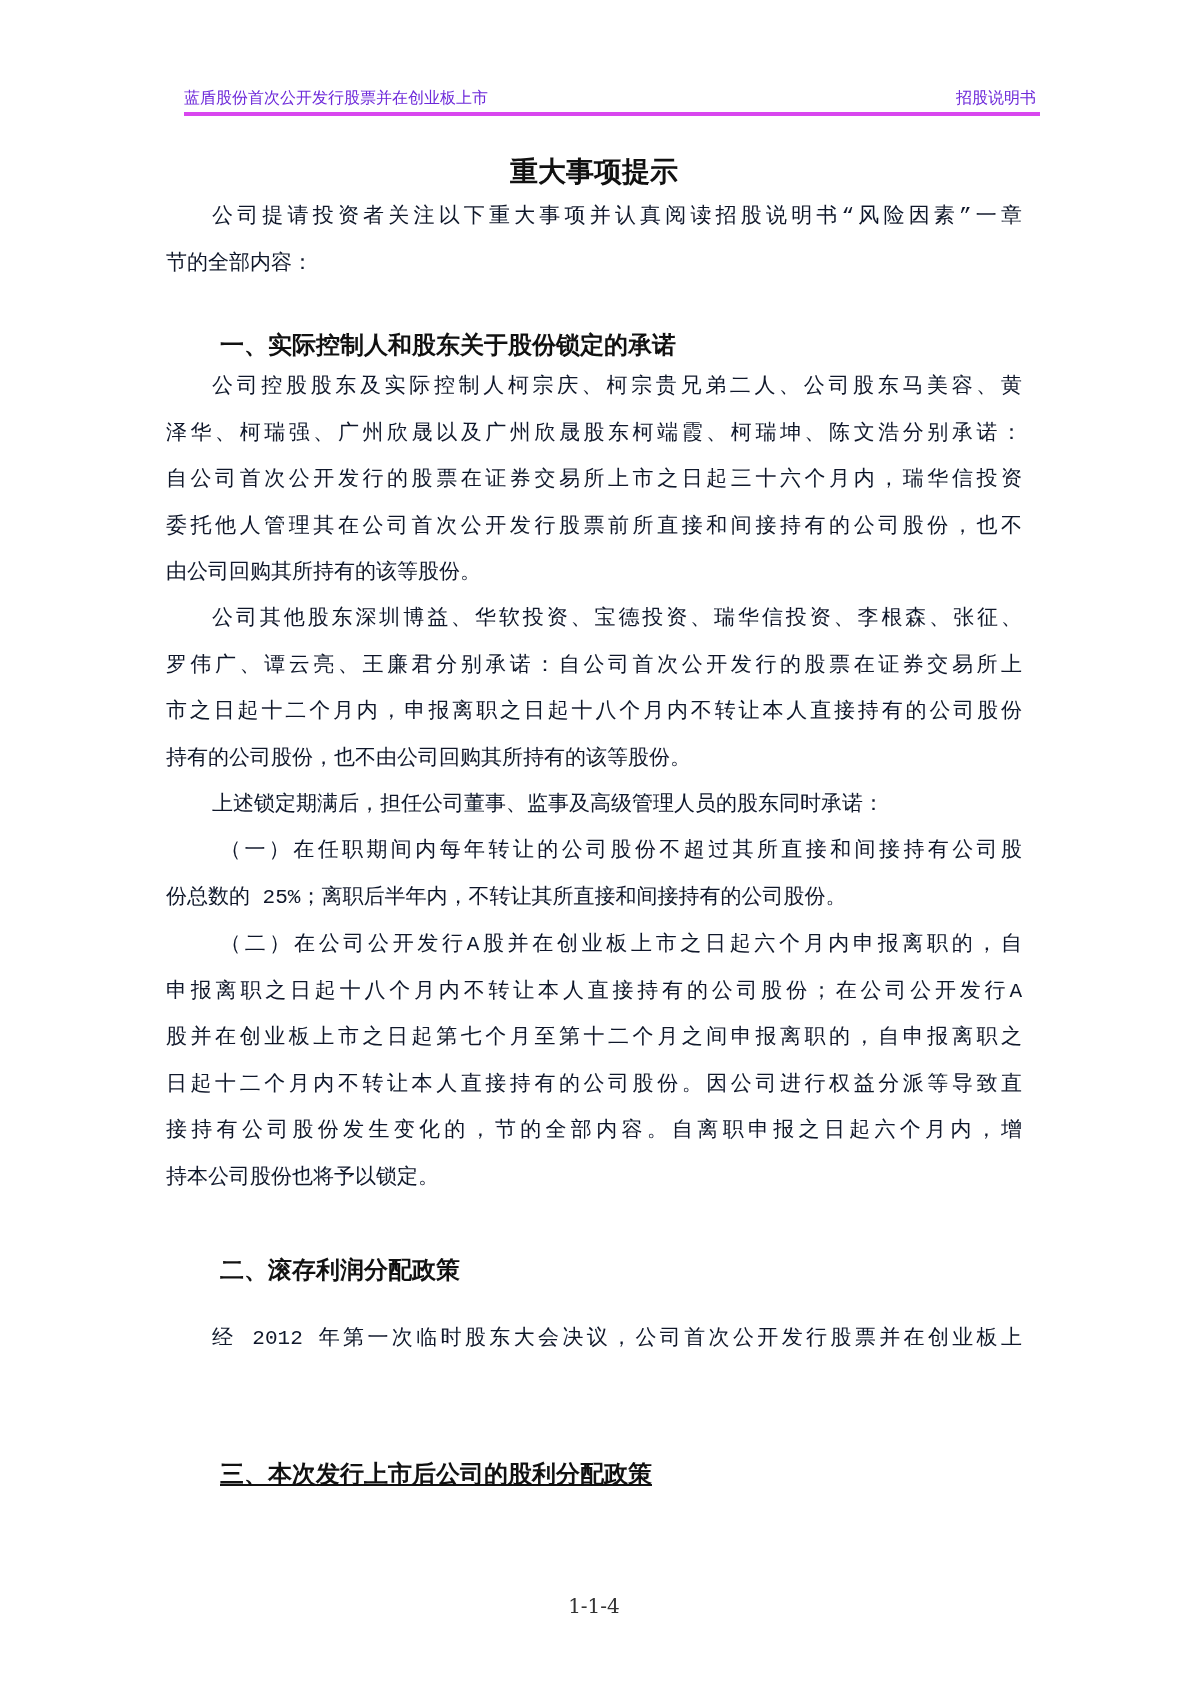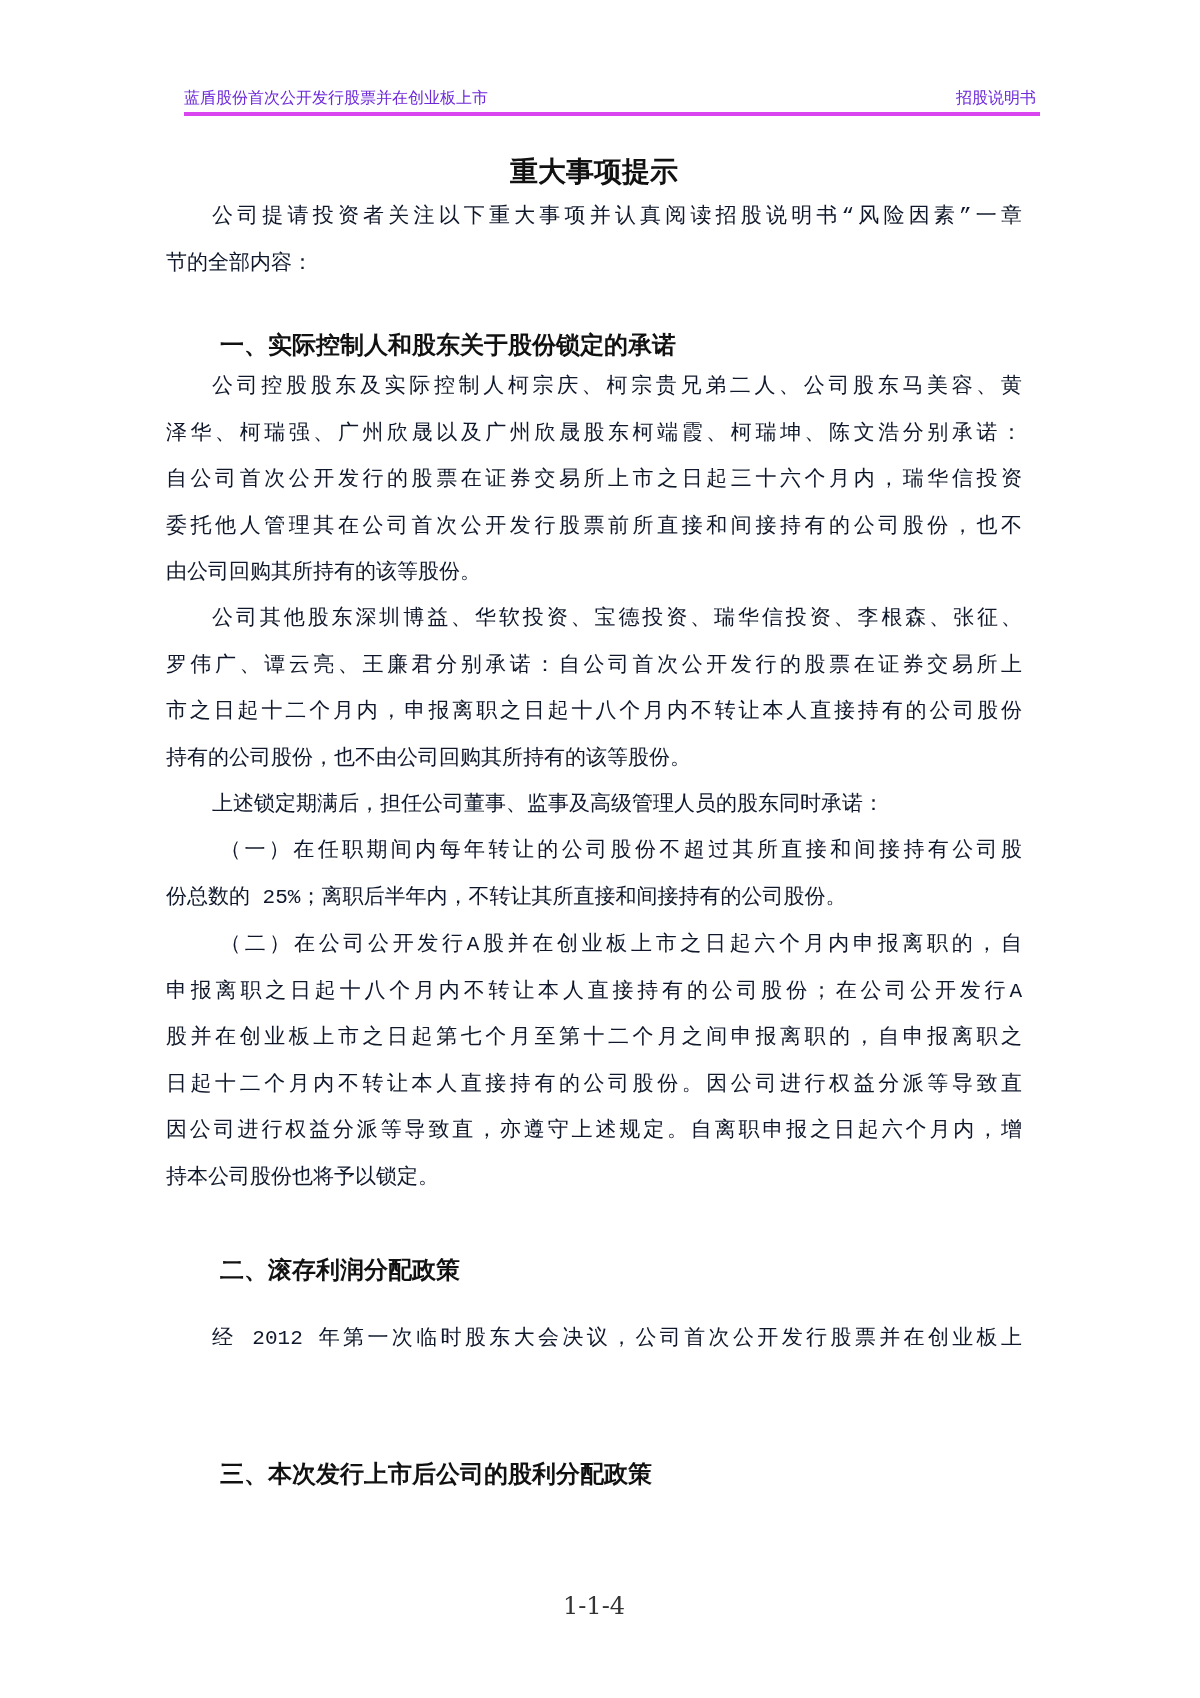--- a/index.html
+++ b/index.html
@@ -91,21 +91,21 @@
       font-size: 24px;
       line-height: 36px;
       color: #111111;
     }
     .page-number {
       position: absolute;
       top: 1594px;
       left: 0;
       width: 856px;
       text-align: center;
-      font-size: 24px;
+      font-size: 20px;
       color: #333333;
       line-height: 24px;
     }
   </style>
 </head>
 <body>
 
 <div class="page">
 
   <div class="running-header">
@@ -144,26 +144,26 @@
   <p class="para" style="top:828px;">
     <span class="line indent-sub">（一）在任职期间内每年转让的公司股份不超过其所直接和间接持有公司股</span>
     <span class="line last">份总数的 25%；离职后半年内，不转让其所直接和间接持有的公司股份。</span>
   </p>
 
   <p class="para" style="top:922px;">
     <span class="line indent-sub">（二）在公司公开发行A股并在创业板上市之日起六个月内申报离职的，自</span>
     <span class="line">申报离职之日起十八个月内不转让本人直接持有的公司股份；在公司公开发行A</span>
     <span class="line">股并在创业板上市之日起第七个月至第十二个月之间申报离职的，自申报离职之</span>
     <span class="line">日起十二个月内不转让本人直接持有的公司股份。因公司进行权益分派等导致直</span>
-    <span class="line">因公司进行权益分派等导致直，亦遵守上述规定。自离职申报之日起六个月内，增</span>
+    <span class="line">接持有公司股份发生变化的，节的全部内容。自离职申报之日起六个月内，增</span>
     <span class="line last">持本公司股份也将予以锁定。</span>
   </p>
 
   <div class="section-heading" style="top:1252px;">二、滚存利润分配政策</div>
 
   <p class="para" style="top:1316px;">
     <span class="line indent">经 2012 年第一次临时股东大会决议，公司首次公开发行股票并在创业板上</span>
   </p>
 
-  <div class="section-heading" style="top:1456px;">三、本次发行上市后公司的股利分配政策</div>
+  <div class="section-heading" style="top:1456px;text-decoration:underline;">三、本次发行上市后公司的股利分配政策</div>
 
   <div class="page-number">1-1-4</div>
 </div>
 
 </body></html>

